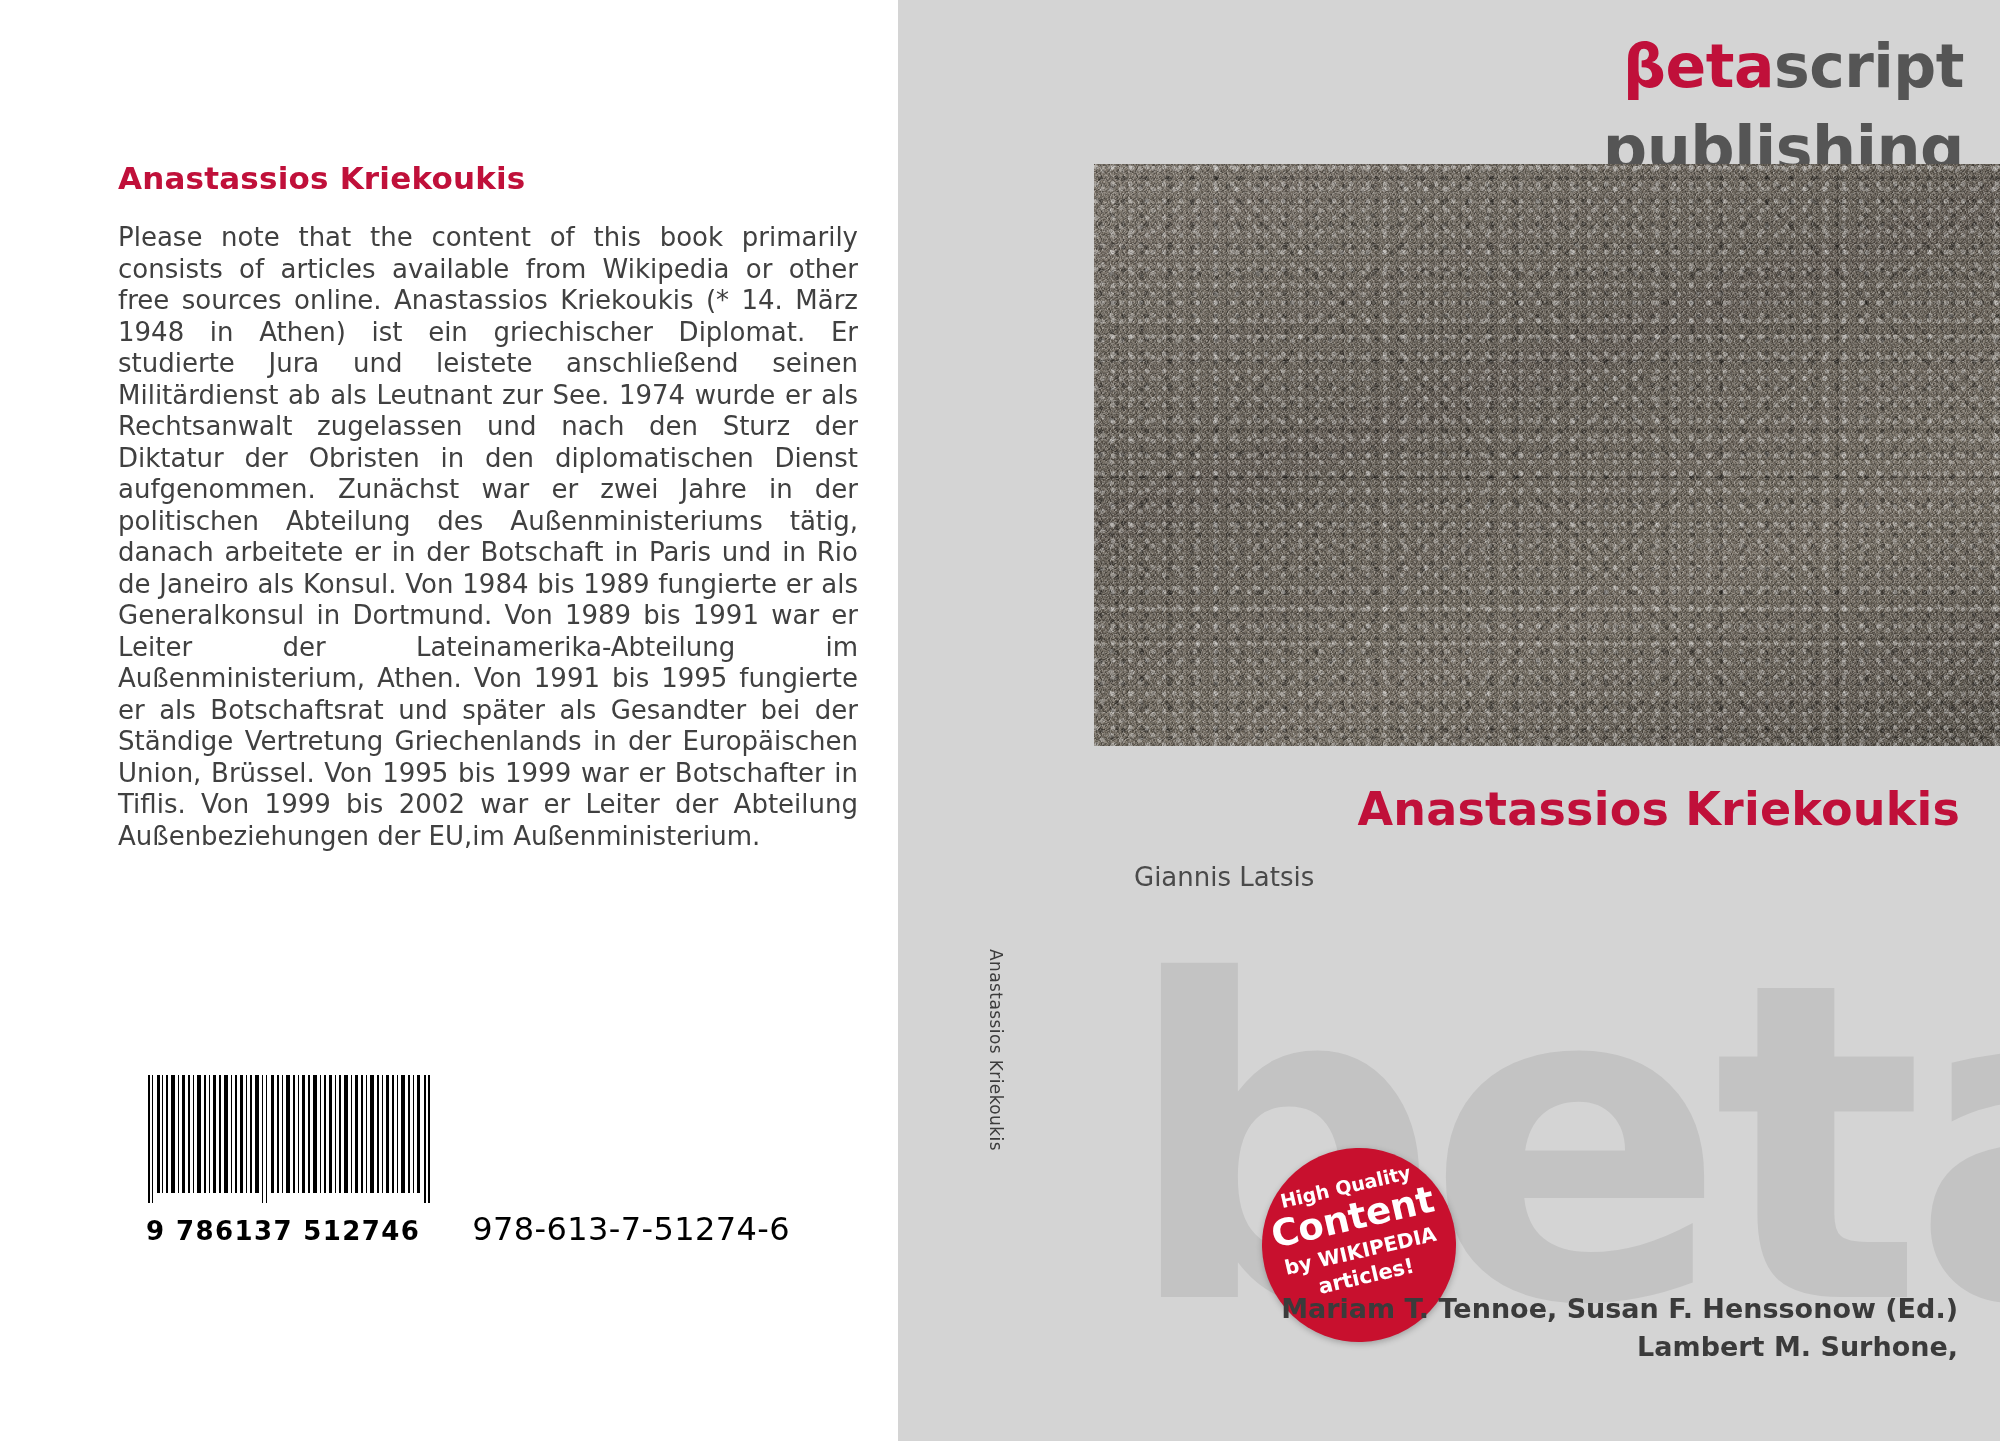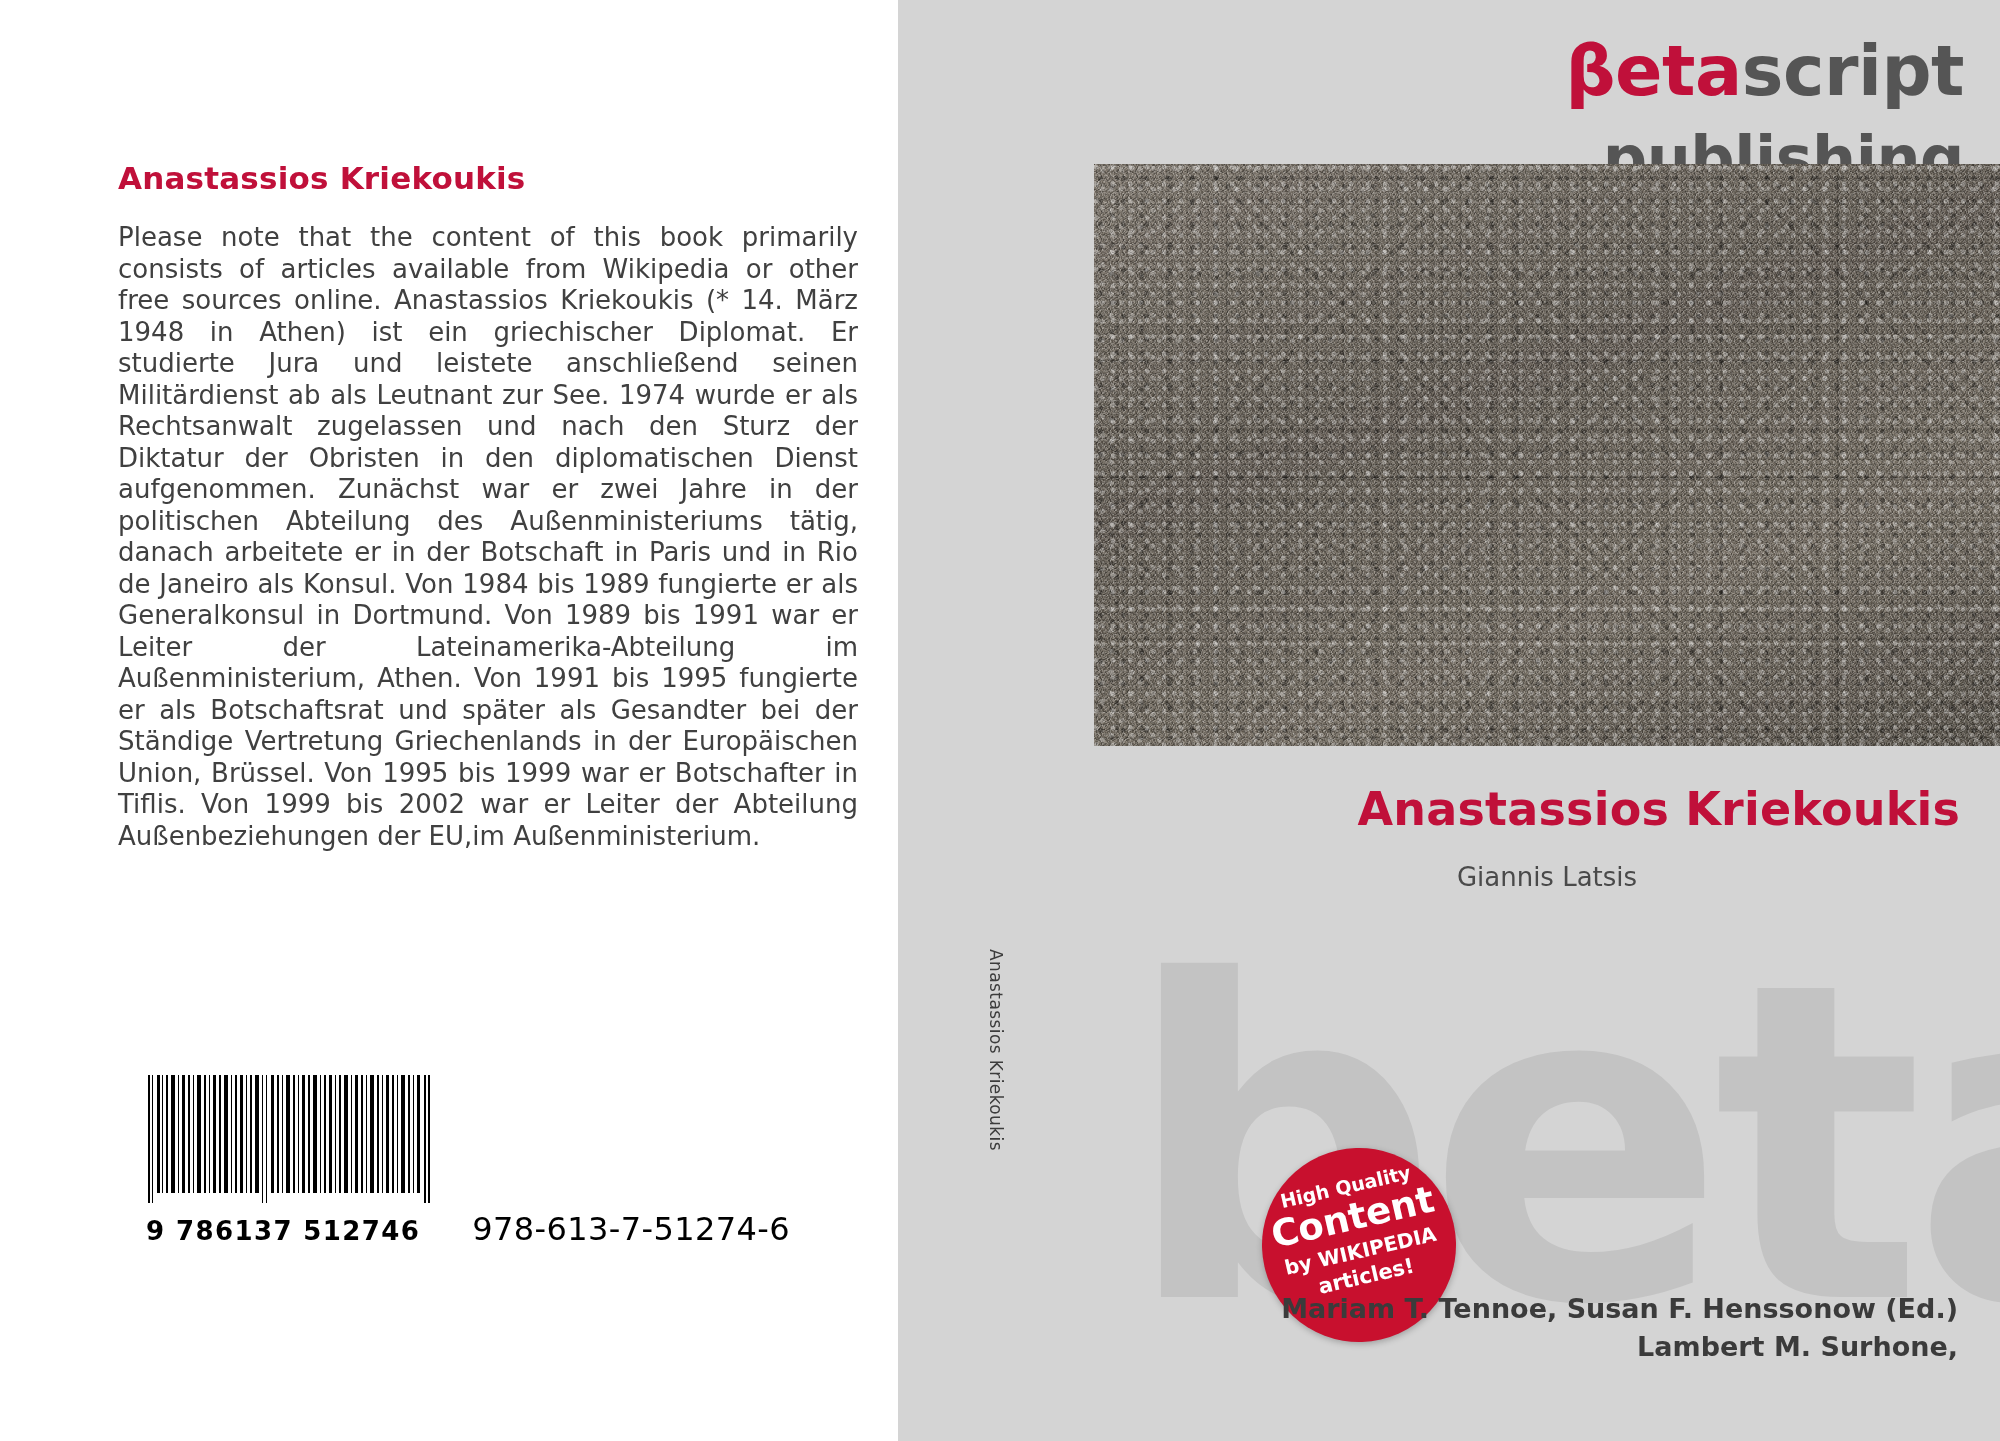--- a/index.html
+++ b/index.html
@@ -117,21 +117,21 @@
     overflow: hidden;
   }
   #publisher-logo {
     position: absolute;
     right: 36px;
     top: 36px;
     text-align: right;
     line-height: 1.0;
   }
   .logo-line1 {
-    font-size: 70px;
+    font-size: 60px;
     font-weight: bold;
     color: #555555;
     letter-spacing: -0.5px;
   }
   .logo-line1 .beta {
     color: #c0103a;
   }
   .logo-line2 {
     font-size: 62px;
     font-weight: bold;
@@ -195,21 +195,21 @@
     font-size: 46px;
     font-weight: bold;
     color: #c0103a;
     letter-spacing: 0.2px;
   }
   #front-subtitle {
     position: absolute;
     left: 40px;
     right: 40px;
     top: 862px;
-    text-align: center;
+    text-align: left;
     font-size: 26px;
     color: #4a4a4a;
   }
 
   
   #wiki-seal {
     position: absolute;
     left: 168px;
     top: 1148px;
     width: 194px;

